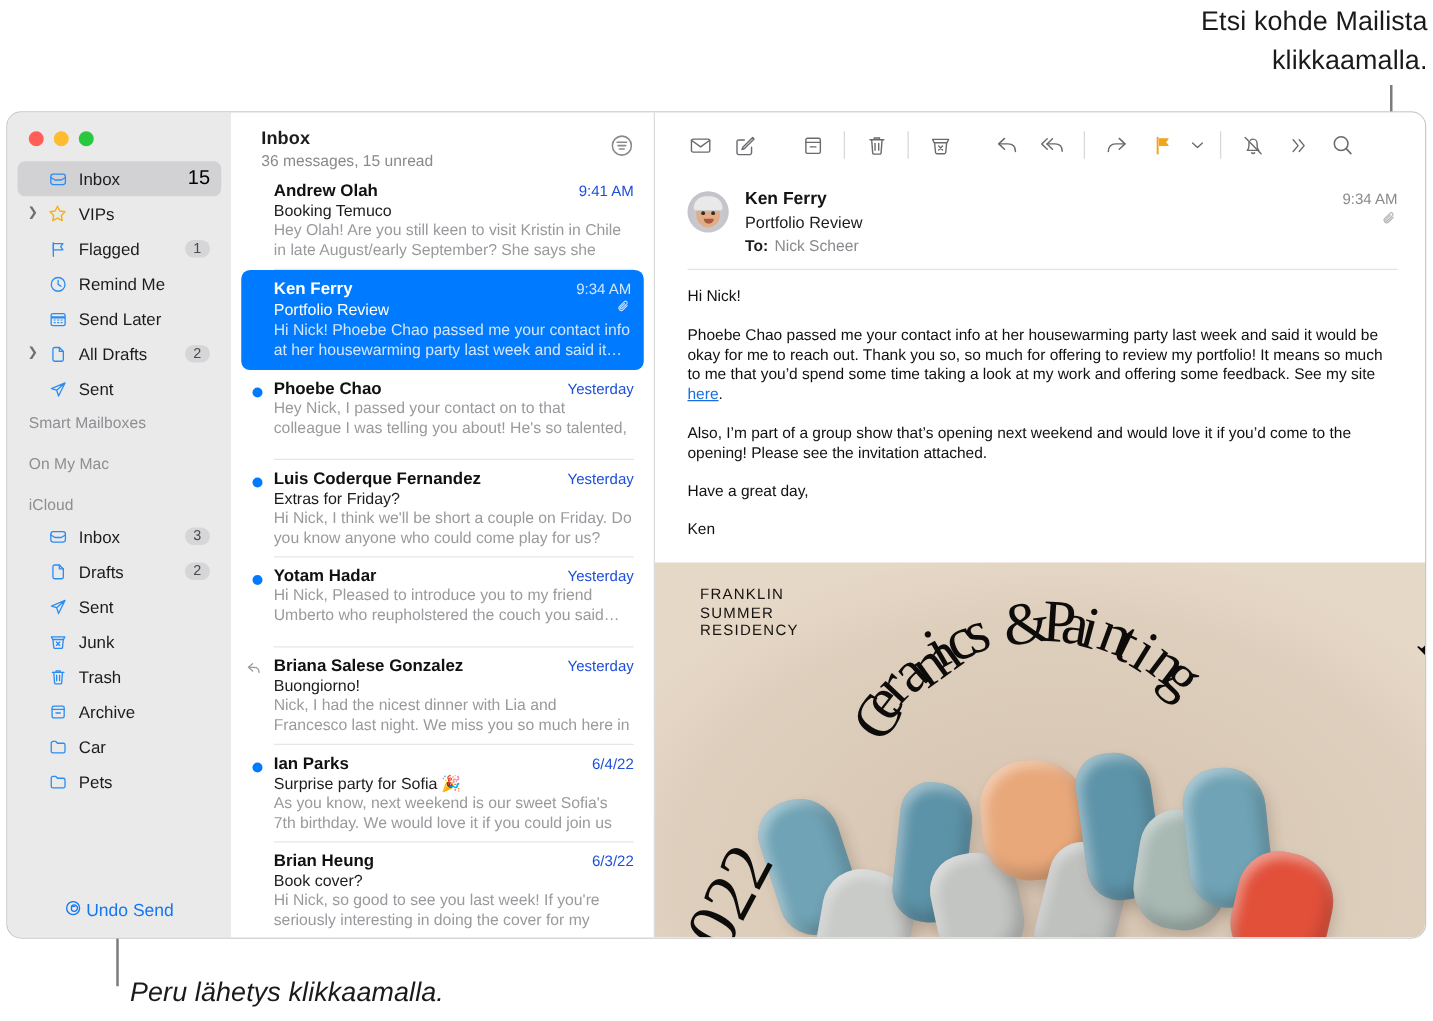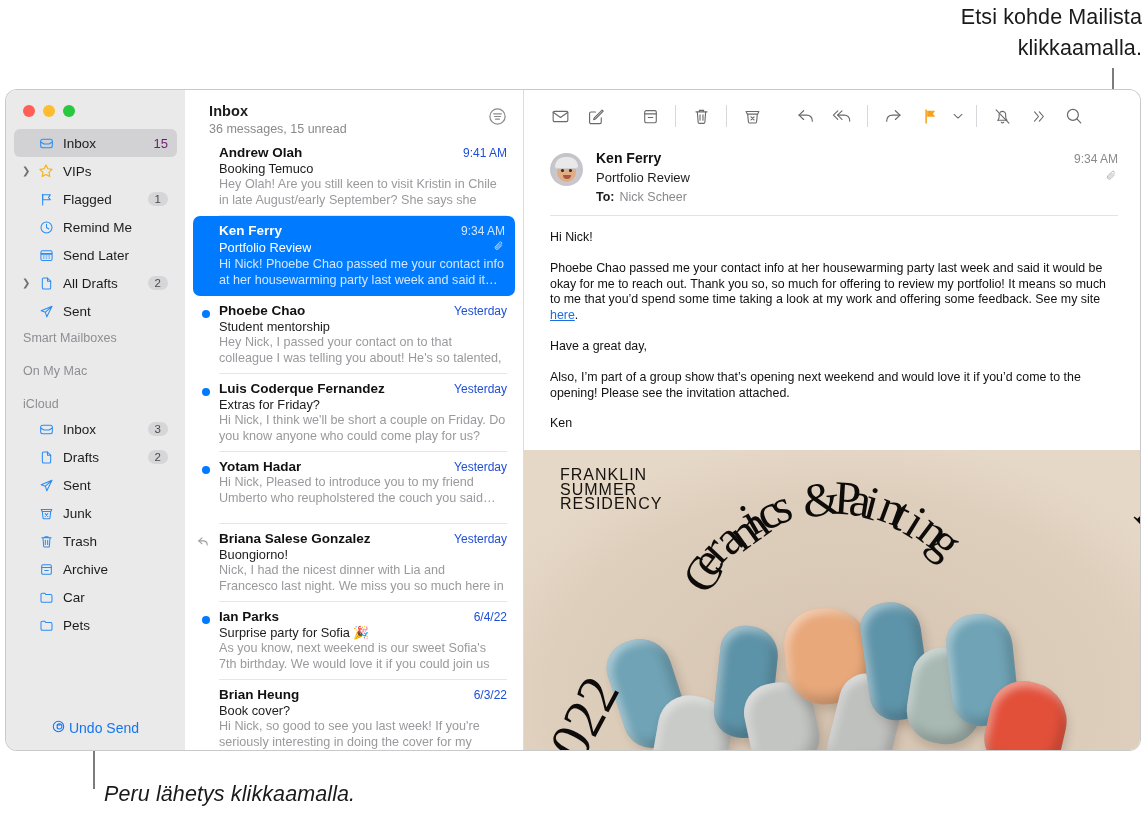--- a/index.html
+++ b/index.html
@@ -87,21 +87,21 @@
     display: flex; align-items: center; justify-content: flex-start;
   }
   .sb-ico {
     width: 20px; flex: 0 0 20px;
     display: flex; align-items: center; justify-content: center;
     margin-right: 7px;
   }
   .sb-ico svg { display: block; }
   .sb-label { flex: 1 1 auto; white-space: nowrap; }
   .sb-count {
-    font-size: 13px; color: #701a75;
+    font-size: 16px; color: #000000;
     margin-right: 9px;
   }
   .sb-count.badge {
     background: #d6d6d8;
     border-radius: 9px;
     padding: 1px 7px;
     font-size: 11.5px;
     color: #4a4a4e;
   }
   .sb-spacer { height: 9px; }
@@ -247,21 +247,21 @@
   
   .poster {
     position: absolute;
     left: 0; right: 0; bottom: 0;
     height: 300px;
     background: #e6d8c7;
     overflow: hidden;
   }
   .poster-brand {
     position: absolute; left: 36px; top: 18px;
-    font-size: 16px; line-height: 14.5px;
+    font-size: 12px; line-height: 14.5px;
     letter-spacing: 1px; color: #15120f;
     font-family: "Liberation Sans", sans-serif;
   }
   .pile {
     position: absolute;
     left: 50%; top: 128px;
     transform: translateX(-50%);
     width: 470px; height: 260px;
   }
   .blob {
@@ -528,23 +528,20 @@
                 </svg></span>
             </div>
             <div class="ml-prev">Hi Nick! Phoebe Chao passed me your contact info at her housewarming party last week and said it…</div>
           </div>
           <div class="ml-row">
             <div class="unread-dot"></div>
             <div class="ml-top">
               <div class="ml-from">Phoebe Chao</div>
               <div class="ml-date">Yesterday</div>
             </div>
-            <div class="ml-subjline">
-              <div class="ml-subj">Student mentorship</div>
-            </div>
             <div class="ml-prev">Hey Nick, I passed your contact on to that colleague I was telling you about! He's so talented, thank you…</div>
             <div class="sep"></div>
           </div>
           <div class="ml-row">
             <div class="unread-dot"></div>
             <div class="ml-top">
               <div class="ml-from">Luis Coderque Fernandez</div>
               <div class="ml-date">Yesterday</div>
             </div>
             <div class="ml-subjline">
@@ -718,22 +715,22 @@
           <div class="mh-to">
             <b>To:</b><span>Nick Scheer</span>
           </div>
         </div>
       </div>
       <div class="mh-rule"></div>
 
       <div class="mail-body">
         <p>Hi Nick!</p>
         <p><span>Phoebe Chao passed me your contact info at her housewarming party last week and said it would be okay for me to reach out. Thank you so, so much for offering to review my portfolio! It means so much to me that you’d spend some time taking a look at my work and offering some feedback. See my site </span><a href="#">here</a><span>.</span></p>
+        <p>Also, I’m part of a group show that’s opening next weekend and would love it if you’d come to the opening! Please see the invitation attached.</p>
         <p>Have a great day,</p>
-        <p>Also, I’m part of a group show that’s opening next weekend and would love it if you’d come to the opening! Please see the invitation attached.</p>
         <p>Ken</p>
       </div>
 
       <div class="poster">
         <div class="shadowring"></div>
         <div class="poster-brand">
           <div>FRANKLIN</div>
           <div>SUMMER</div>
           <div>RESIDENCY</div>
         </div>

